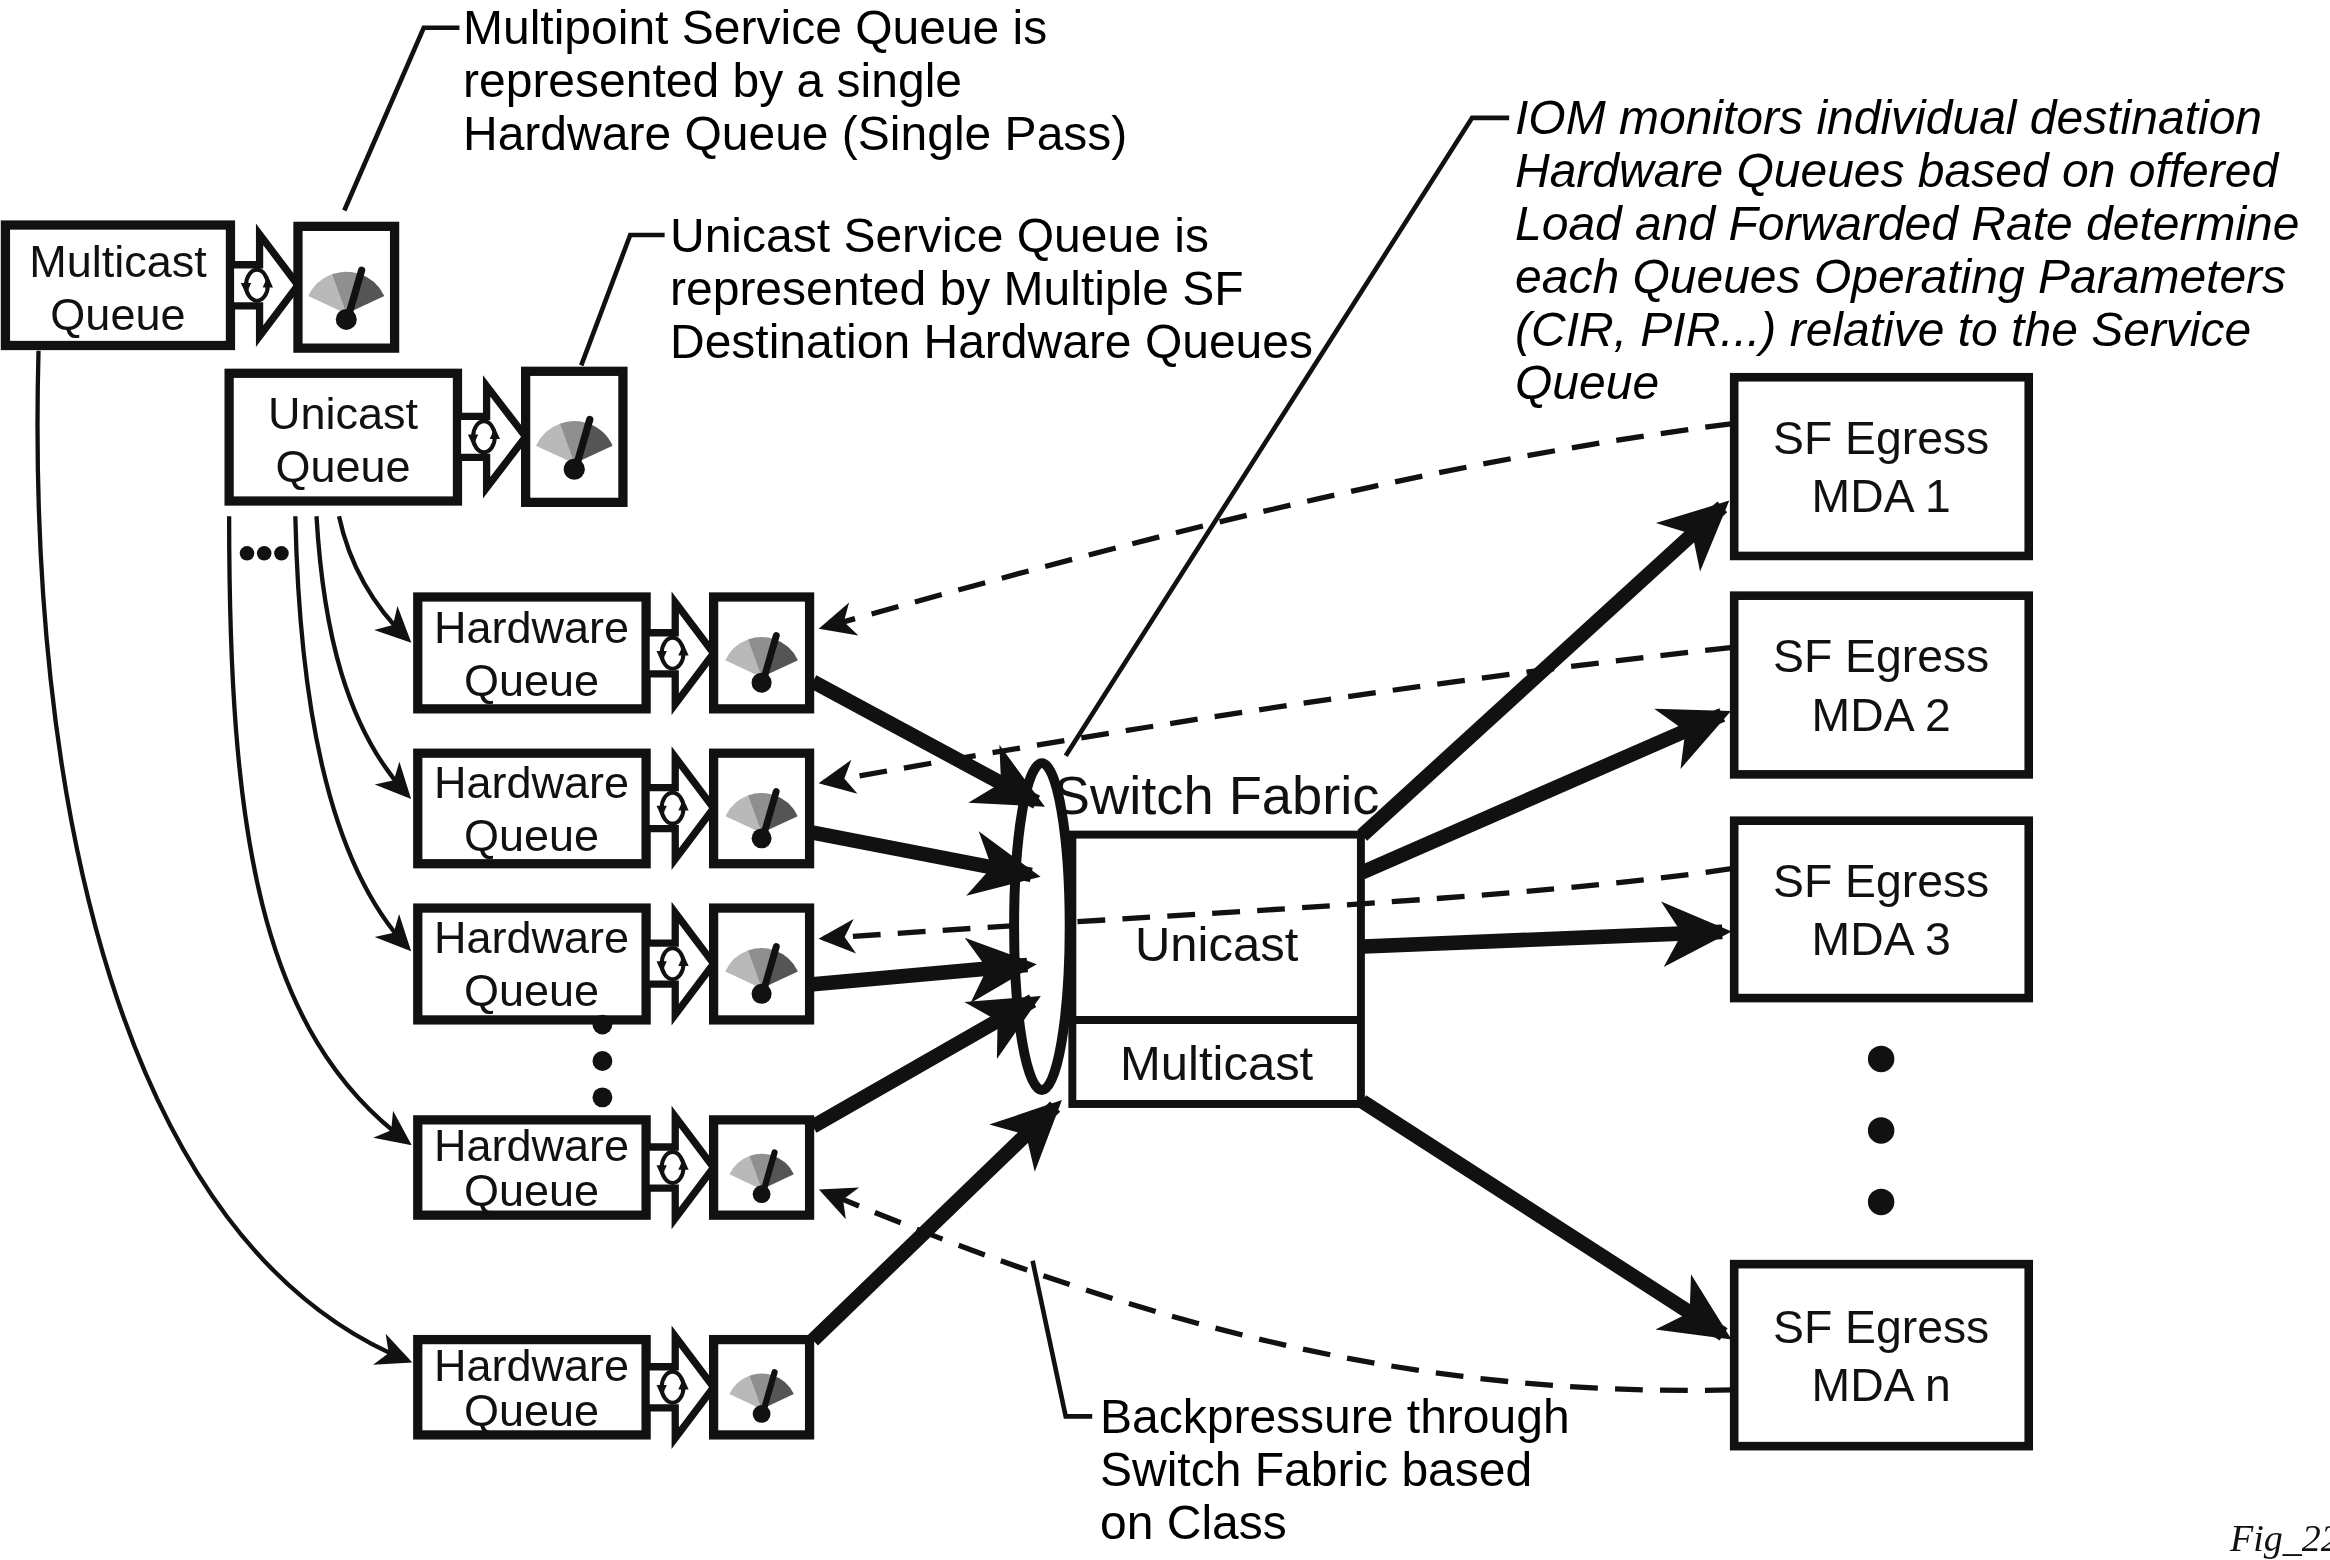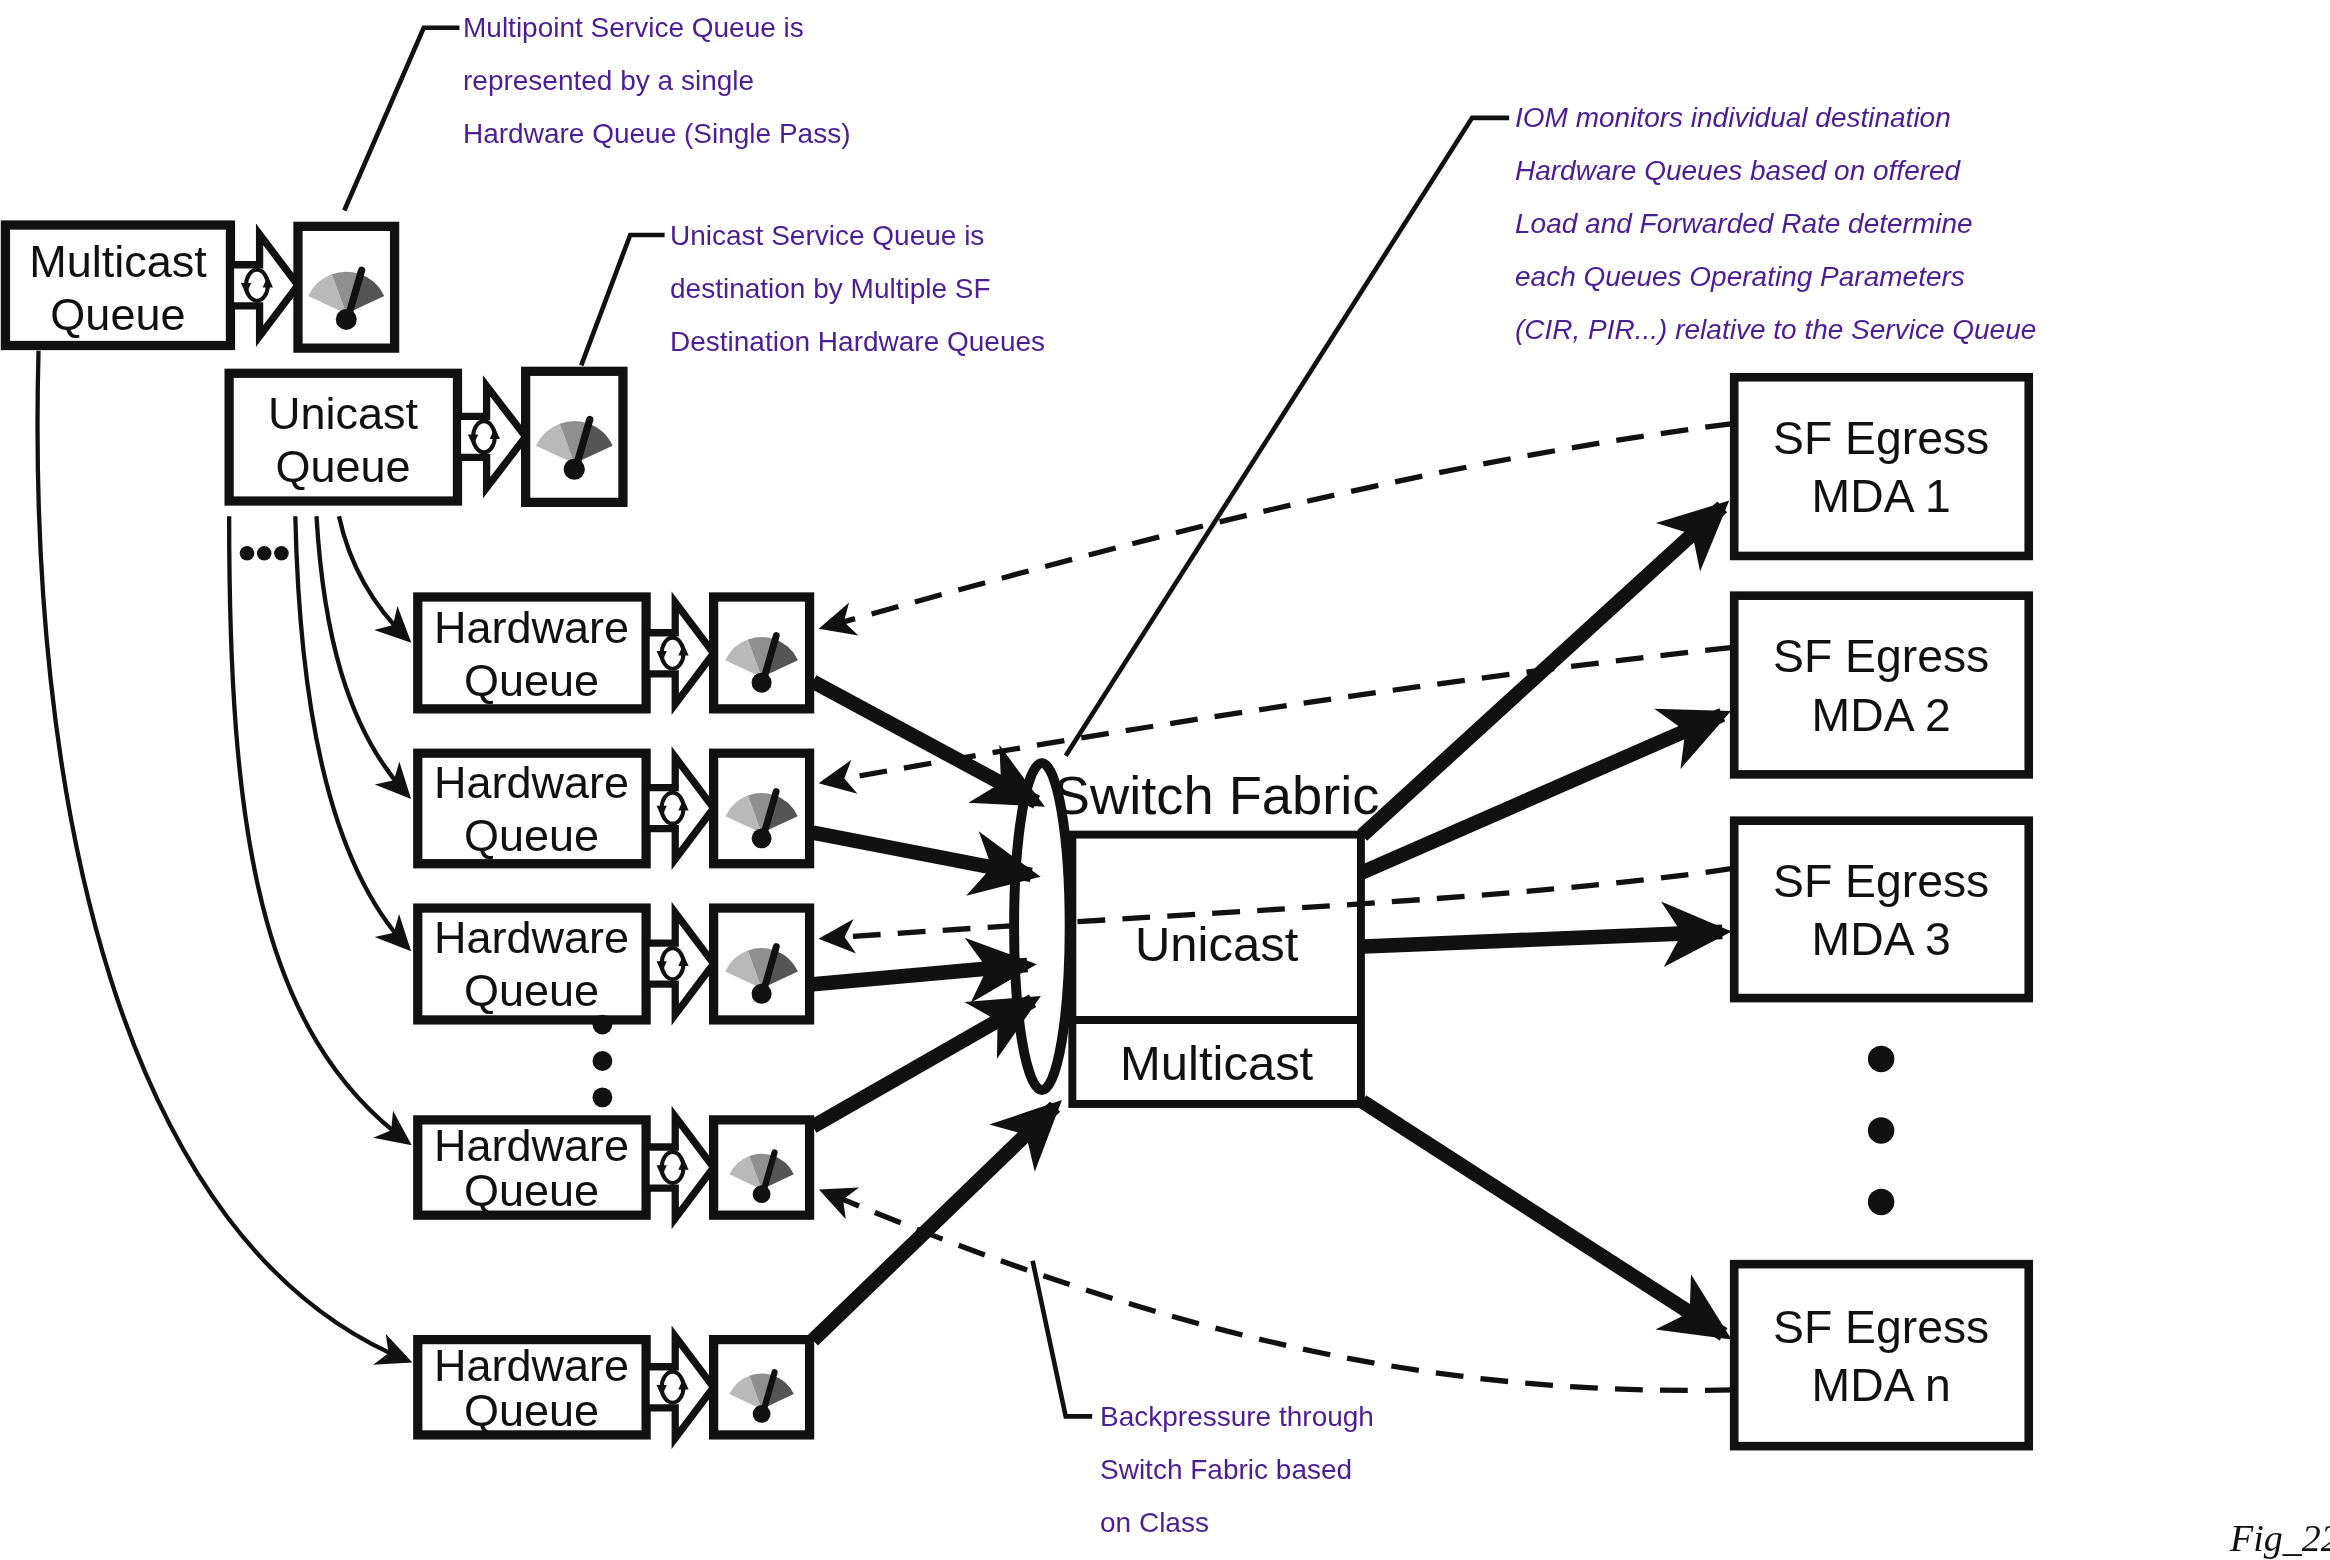--- a/index.html
+++ b/index.html
@@ -1,21 +1,21 @@
 <!DOCTYPE html>
 <html style="font-size:10.6px"><head>
 <meta charset="utf-8">
 <style>
   html,body{margin:0;padding:0;background:#ffffff;}
   body{width:2330px;height:1560px;position:relative;overflow:hidden;
        font-family:"Liberation Sans", sans-serif;color:#111;}
   #stage{position:absolute;left:0;top:0;width:2330px;height:1560px;}
   #stage svg{position:absolute;left:0;top:0;}
-  .note{position:absolute;white-space:pre-line;font-size:28px;line-height:53px;
-        color:#4c1d95;letter-spacing:0px;}
+  .note{position:absolute;white-space:pre-line;font-size:48px;line-height:53px;
+        color:#000000;letter-spacing:0px;}
   .fig-caption{position:absolute;left:2230px;top:1516px;font-family:"Liberation Serif", serif;
         font-style:italic;font-size:38px;color:#111;}
   
   .box{fill:#ffffff;stroke:#111;stroke-width:14;}
   .box-thin{fill:#ffffff;stroke:#111;stroke-width:13;}
   .sfbox{fill:#ffffff;stroke:#111;stroke-width:12;}
   .divider{stroke:#111;stroke-width:12;fill:none;}
   .funnel{fill:#ffffff;stroke:#111;stroke-width:15;}
   .blockarrow{fill:#ffffff;stroke:#111;stroke-width:11;stroke-linejoin:miter;}
   .thick{stroke:#111;stroke-width:22;fill:none;}
@@ -203,21 +203,21 @@
   <g>
     <rect class="box-thin" x="2620" y="1910" width="445" height="275"></rect>
     <text class="lbl lbl-mda" x="2842"><tspan x="2842" y="2029">SF Egress</tspan><tspan x="2842" y="2117">MDA n</tspan></text>
   </g>
 </svg>
 
   <div class="note" style="left:463px;top:1.3px;">Multipoint Service Queue is
 represented by a single
 Hardware Queue (Single Pass)</div>
   <div class="note" style="left:670px;top:209px;">Unicast Service Queue is
-destination by Multiple SF
+represented by Multiple SF
 Destination Hardware Queues</div>
   <div class="note" style="left:1515px;top:91px;font-style:italic;">IOM monitors individual destination
 Hardware Queues based on offered
 Load and Forwarded Rate determine
 each Queues Operating Parameters
 (CIR, PIR...) relative to the Service Queue</div>
   <div class="note" style="left:1100px;top:1390px;">Backpressure through
 Switch Fabric based
 on Class</div>
   <div class="fig-caption">Fig_22</div>

